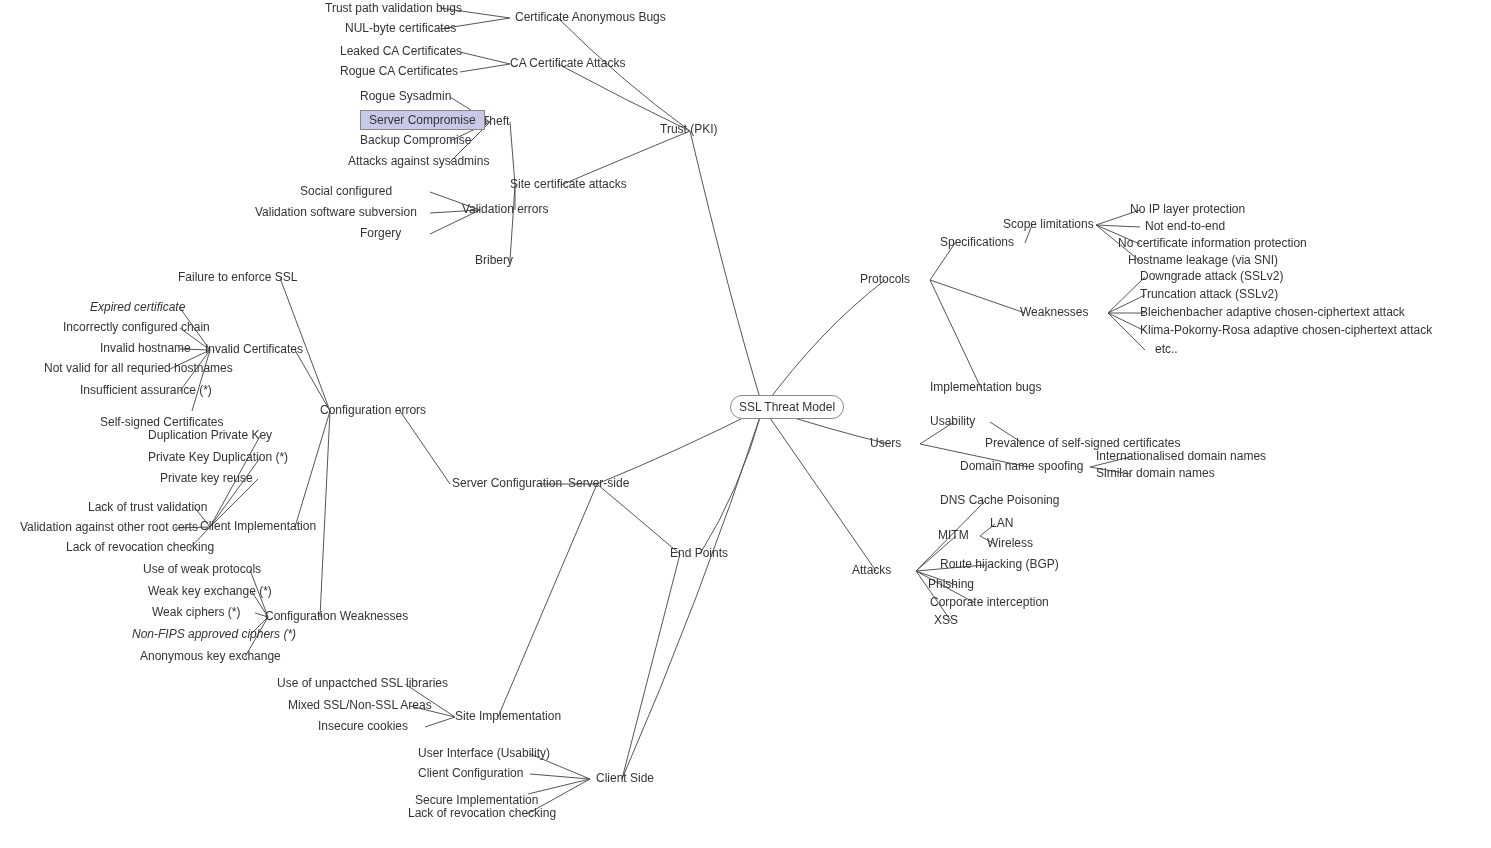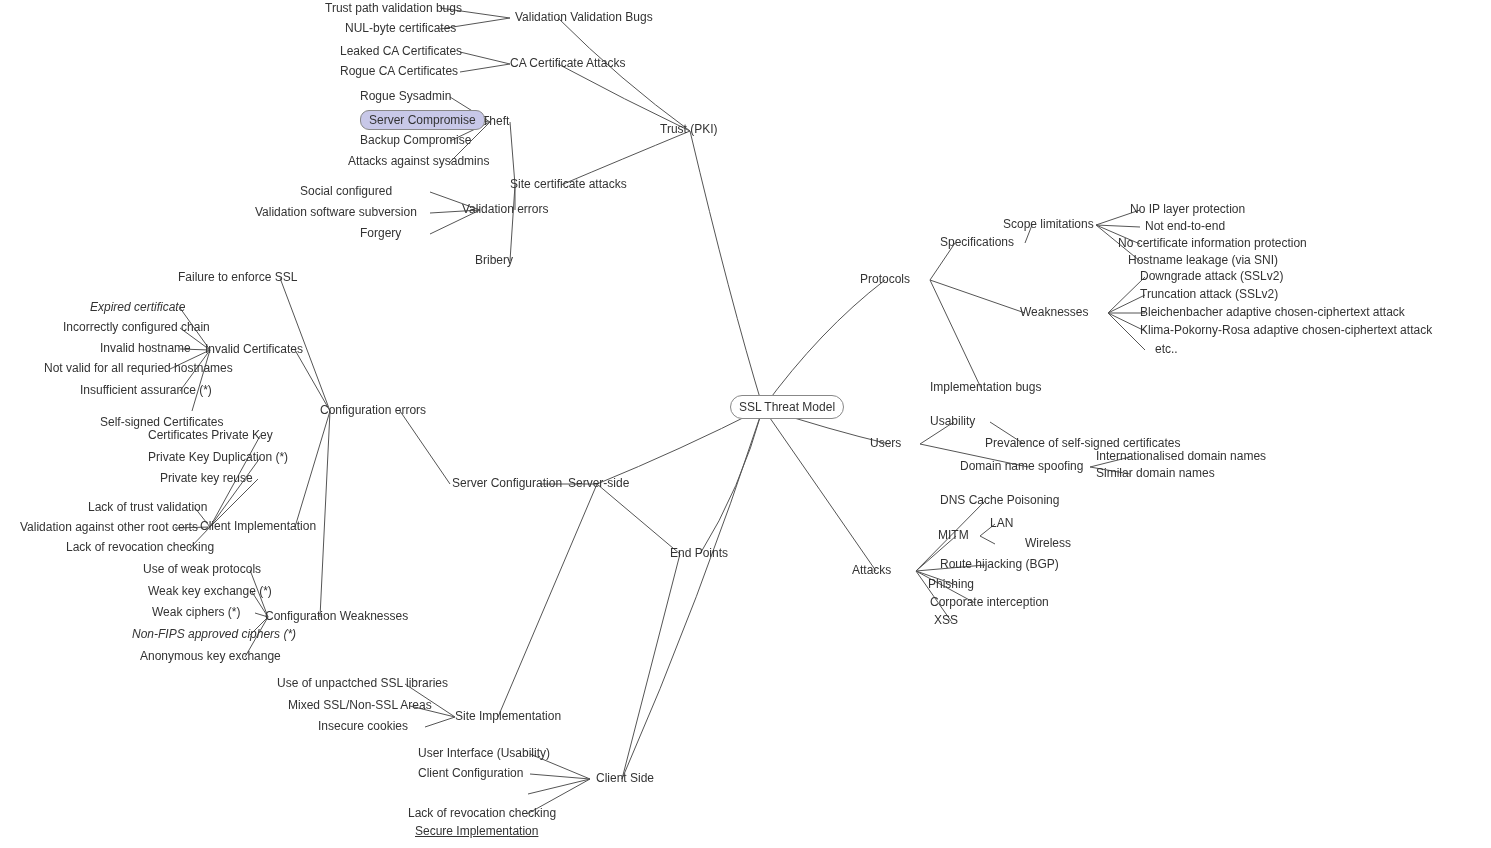--- a/index.html
+++ b/index.html
@@ -25,21 +25,21 @@
     }
     .node.box {
       border: 1px solid #888;
       border-radius: 12px;
       padding: 4px 8px;
       background: #fff;
     }
     .node.highlight {
       background: #c8c8e8;
       border: 1px solid #888;
-      border-radius: 9px;
+      border-radius: 0;
       padding: 2px 8px;
       text-align: center;
     }
     svg.lines {
       position: absolute;
       top: 0; left: 0;
       width: 1491px;
       height: 848px;
       pointer-events: none;
     }
@@ -197,21 +197,21 @@
   <div class="node" style="left:870px; top:436px;">Users</div>
 
   <div class="node" style="left:852px; top:563px;">Attacks</div>
 
   <div class="node" style="left:670px; top:546px;">End Points</div>
 
   <div class="node" style="left:568px; top:476px;">Server-side</div>
 
   <div class="node" style="left:596px; top:771px;">Client Side</div>
 
-  <div class="node" style="left:515px; top:10px;">Validation Validation Bugs</div>
+  <div class="node" style="left:515px; top:10px;">Certificate Anonymous Bugs</div>
 
   <div class="node" style="left:325px; top:1px;">Trust path validation bugs</div>
 
   <div class="node" style="left:345px; top:21px;">NUL-byte certificates</div>
 
   <div class="node" style="left:510px; top:56px;">CA Certificate Attacks</div>
 
   <div class="node" style="left:340px; top:44px;">Leaked CA Certificates</div>
 
   <div class="node" style="left:340px; top:64px;">Rogue CA Certificates</div>
@@ -253,21 +253,21 @@
   <div class="node" style="left:100px; top:341px;">Invalid hostname</div>
 
   <div class="node" style="left:44px; top:361px;">Not valid for all requried hostnames</div>
 
   <div class="node" style="left:80px; top:383px;">Insufficient assurance (*)</div>
 
   <div class="node" style="left:100px; top:415px;">Self-signed Certificates</div>
 
   <div class="node" style="left:200px; top:519px;">Client Implementation</div>
 
-  <div class="node" style="left:148px; top:428px;">Certificates Private Key</div>
+  <div class="node" style="left:148px; top:428px;">Duplication Private Key</div>
 
   <div class="node" style="left:148px; top:450px;">Private Key Duplication (*)</div>
 
   <div class="node" style="left:160px; top:471px;">Private key reuse</div>
 
   <div class="node" style="left:88px; top:500px;">Lack of trust validation</div>
 
   <div class="node" style="left:20px; top:520px;">Validation against other root certs</div>
 
   <div class="node" style="left:66px; top:540px;">Lack of revocation checking</div>
@@ -289,21 +289,21 @@
   <div class="node" style="left:277px; top:676px;">Use of unpactched SSL libraries</div>
 
   <div class="node" style="left:288px; top:698px;">Mixed SSL/Non-SSL Areas</div>
 
   <div class="node" style="left:318px; top:719px;">Insecure cookies</div>
 
   <div class="node" style="left:418px; top:746px;">User Interface (Usability)</div>
 
   <div class="node" style="left:418px; top:766px;">Client Configuration</div>
 
-  <div class="node" style="left:415px; top:824px;text-decoration:underline;">Secure Implementation</div>
+  <div class="node" style="left:415px; top:793px;">Secure Implementation</div>
 
   <div class="node" style="left:408px; top:806px;">Lack of revocation checking</div>
 
   <div class="node" style="left:940px; top:235px;">Specifications</div>
 
   <div class="node" style="left:1003px; top:217px;">Scope limitations</div>
 
   <div class="node" style="left:1130px; top:202px;">No IP layer protection</div>
 
   <div class="node" style="left:1145px; top:219px;">Not end-to-end</div>
@@ -335,21 +335,21 @@
   <div class="node" style="left:1096px; top:449px;">Internationalised domain names</div>
 
   <div class="node" style="left:1096px; top:466px;">Similar domain names</div>
 
   <div class="node" style="left:940px; top:493px;">DNS Cache Poisoning</div>
 
   <div class="node" style="left:938px; top:528px;">MITM</div>
 
   <div class="node" style="left:990px; top:516px;text-align:right;">LAN</div>
 
-  <div class="node" style="left:987px; top:536px;margin-left:38px;">Wireless</div>
+  <div class="node" style="left:987px; top:536px;">Wireless</div>
 
   <div class="node" style="left:940px; top:557px;">Route hijacking (BGP)</div>
 
   <div class="node" style="left:928px; top:577px;">Phishing</div>
 
   <div class="node" style="left:930px; top:595px;">Corporate interception</div>
 
   <div class="node" style="left:934px; top:613px;">XSS</div>
 
 </div>

